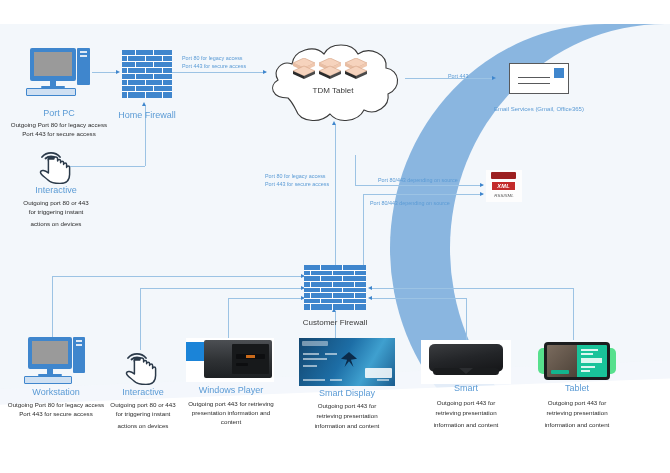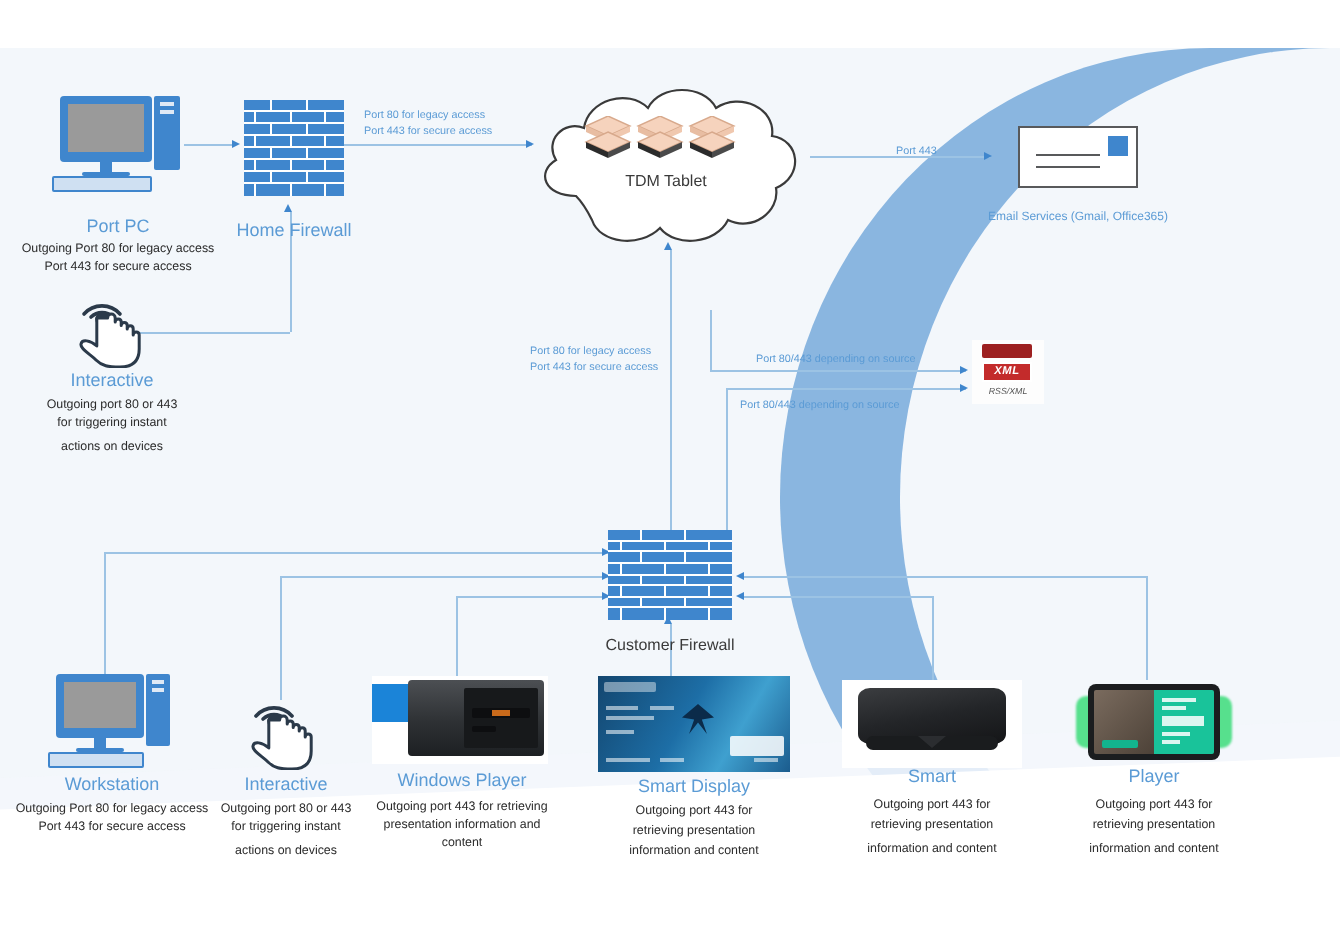--- a/index.html
+++ b/index.html
@@ -442,18 +442,18 @@
       </span>
       <span class="tb-right">
         <i class="bar" style="left:4px;top:4px;width:17px;height:2px;"></i>
         <i class="bar" style="left:4px;top:8px;width:12px;height:2px;"></i>
         <i class="bar" style="left:4px;top:13px;width:21px;height:5px;"></i>
         <i class="bar" style="left:4px;top:21px;width:14px;height:2px;"></i>
         <i class="bar" style="left:4px;top:25px;width:9px;height:2px;"></i>
       </span>
     </span>
   </div>
-  <div class="cap" style="left:532px;top:383px;width:90px;">Player</div>
+  <div class="cap" style="left:532px;top:383px;width:90px;">Tablet</div>
   <div class="sub" style="left:528px;top:398px;width:98px;">Outgoing port 443 for</div>
   <div class="sub" style="left:528px;top:408px;width:98px;">retrieving presentation</div>
   <div class="sub" style="left:528px;top:420px;width:98px;">information and content</div>
 
 </div>
 
 </body></html>

